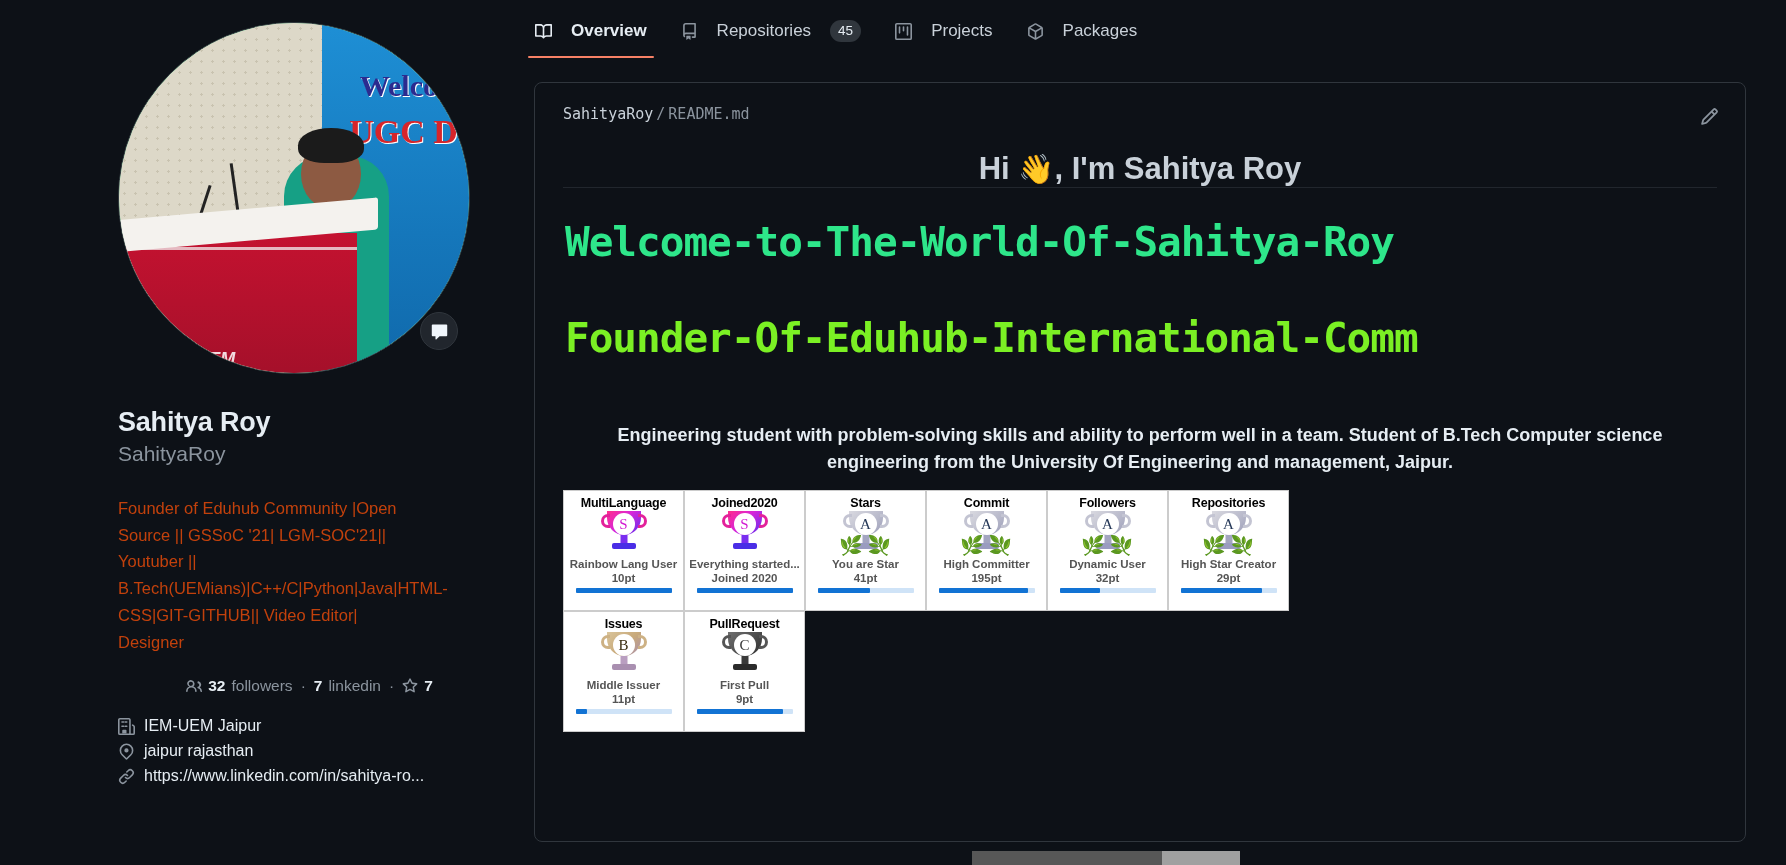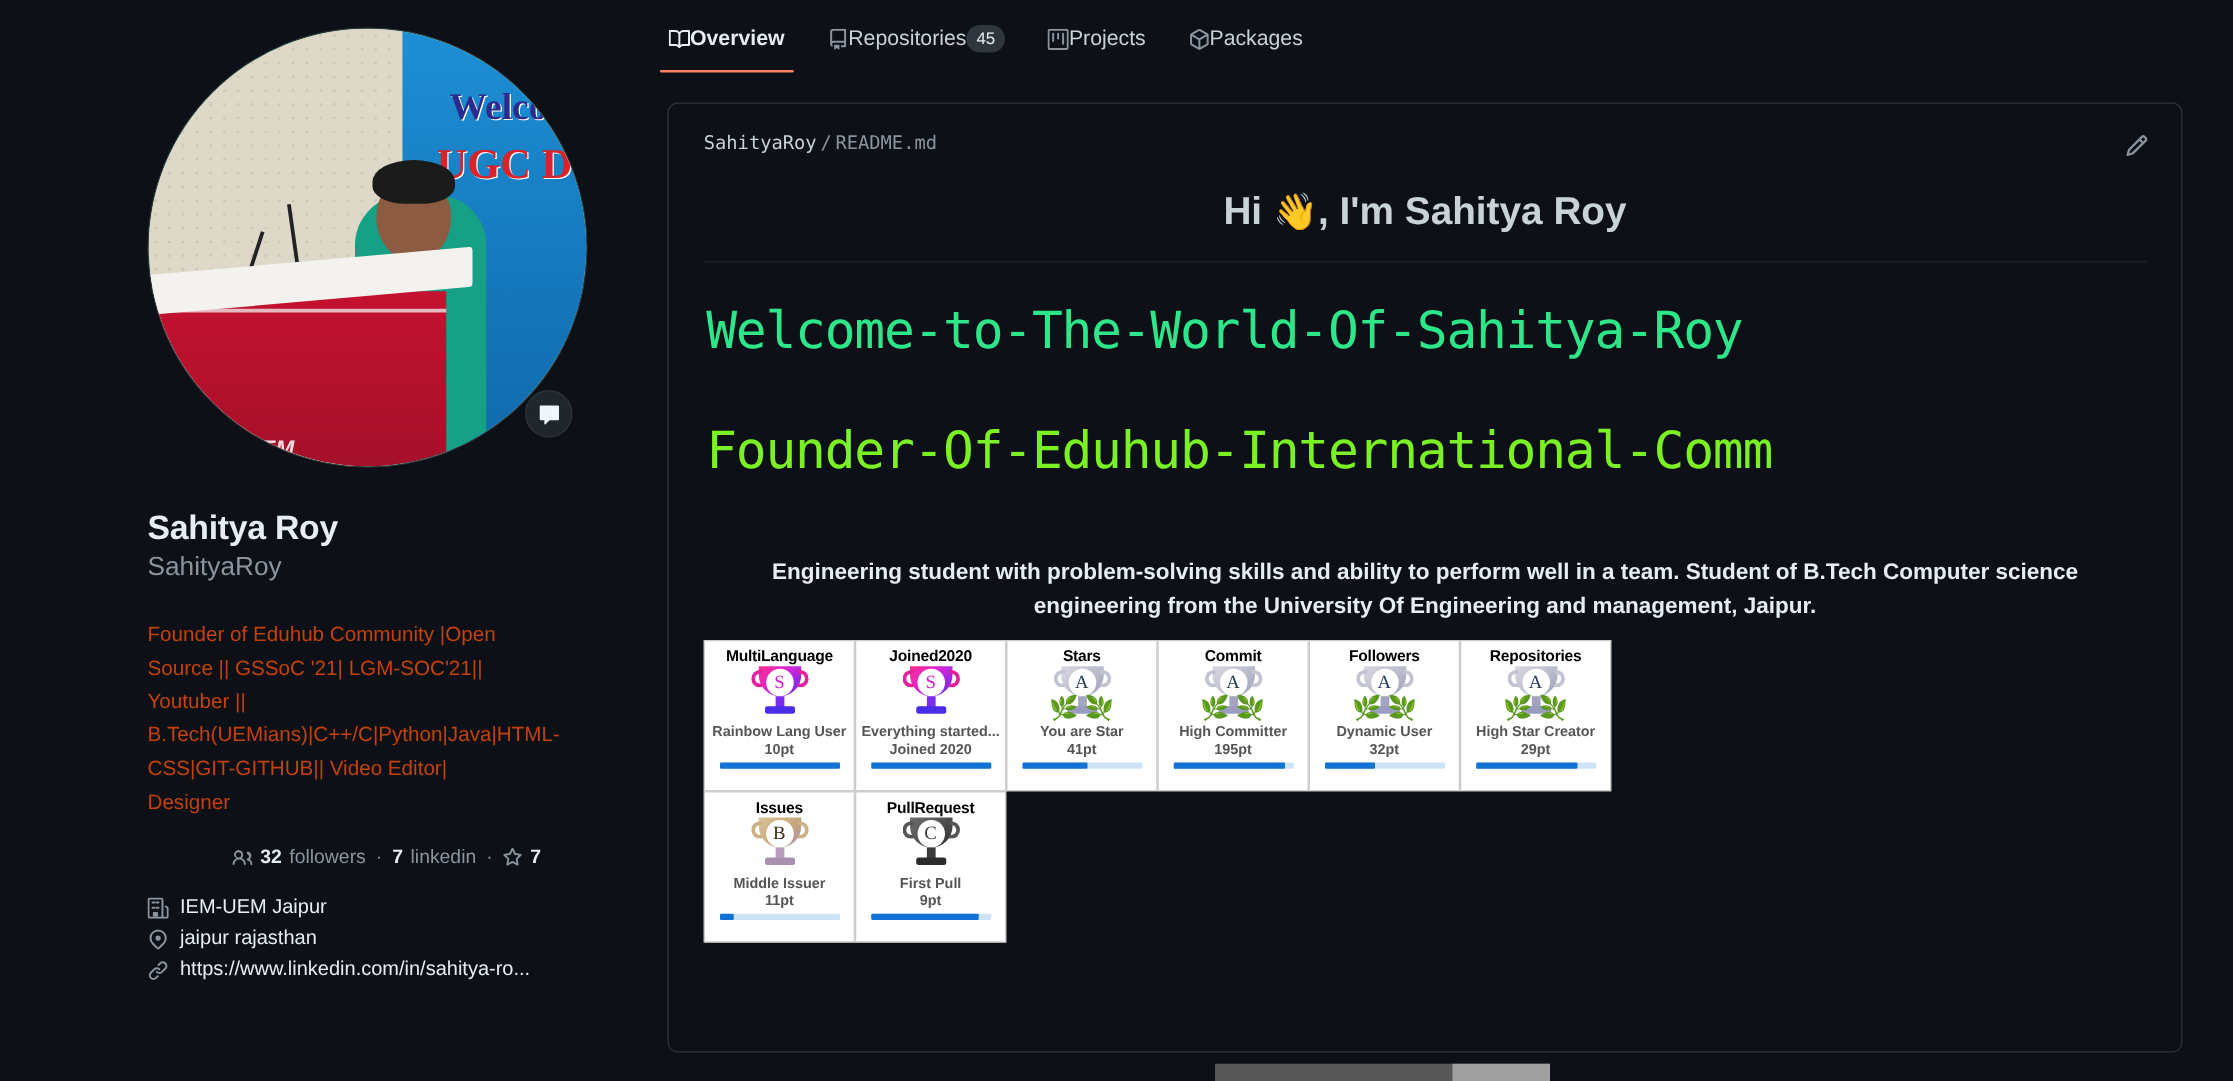--- a/index.html
+++ b/index.html
@@ -78,21 +78,21 @@
   .icn svg { fill:#8b949e; }
   .details { margin-top:22px; display:flex; flex-direction:column; gap:7px; }
   .detail-row { display:flex; align-items:center; gap:9px; font-size:16px;
      color:#e6edf3; white-space:nowrap; }
   .detail-row svg { fill:#8b949e; flex:0 0 auto; }
 
   
   .main { flex:1; padding-top:0; position:relative; }
   .tabs { display:flex; align-items:center; gap:0; padding-left:18px;
      height:62px; }
-  .tab { display:flex; align-items:center; gap:0; padding:0 17px;
+  .tab { display:flex; align-items:center; gap:19px; padding:0 17px;
      height:54px; font-size:17px; color:#c9d1d9; cursor:pointer;
      position:relative; }
   .tab svg { fill:#8b949e; }
   .tab.active { font-weight:600; color:#e6edf3; }
   .tab.active svg { fill:#e6edf3; }
   .tab.active:after { content:""; position:absolute; left:10px; right:10px;
      bottom:0; height:2px; background:#f78166; border-radius:2px; }
   .count { background:#30363d; color:#e6edf3; font-size:13.5px;
      padding:2px 8px; border-radius:20px; font-weight:500; line-height:1.4;}
 
@@ -102,24 +102,24 @@
     min-height:760px;
   }
   .crumb { font-family:"DejaVu Sans Mono", monospace; font-size:15px;
      color:#8b949e; }
   .crumb .u { color:#c9d1d9; }
   .crumb .slash { color:#8b949e; margin:0 3px; }
   .pencil { position:absolute; right:26px; top:24px; cursor:pointer; }
   .pencil svg { fill:#8b949e; }
 
   .hi { text-align:center; font-size:31px; font-weight:600; color:#c9d1d9;
-     margin-top:28px; padding-bottom:22px; border-bottom:1px solid #21262d; }
+     margin-top:28px; border-bottom:1px solid #21262d; }
   .hi .wave { font-size:29px; }
 
-  .typing { font-family:"DejaVu Sans Mono", monospace; font-weight:normal;
+  .typing { font-family:"DejaVu Sans Mono", monospace; font-weight:bold;
      letter-spacing:-1px; }
   .typing1 { font-size:41px; color:#2ee68a; margin-top:30px;
      padding-left:2px; }
   .typing2 { font-size:41px; color:#7bf024; margin-top:48px;
      padding-left:2px; }
 
   .desc { margin-top:60px; text-align:center; font-size:18px;
      font-weight:bold; color:#e6edf3; line-height:1.5;
      padding:0 10px; }
 

